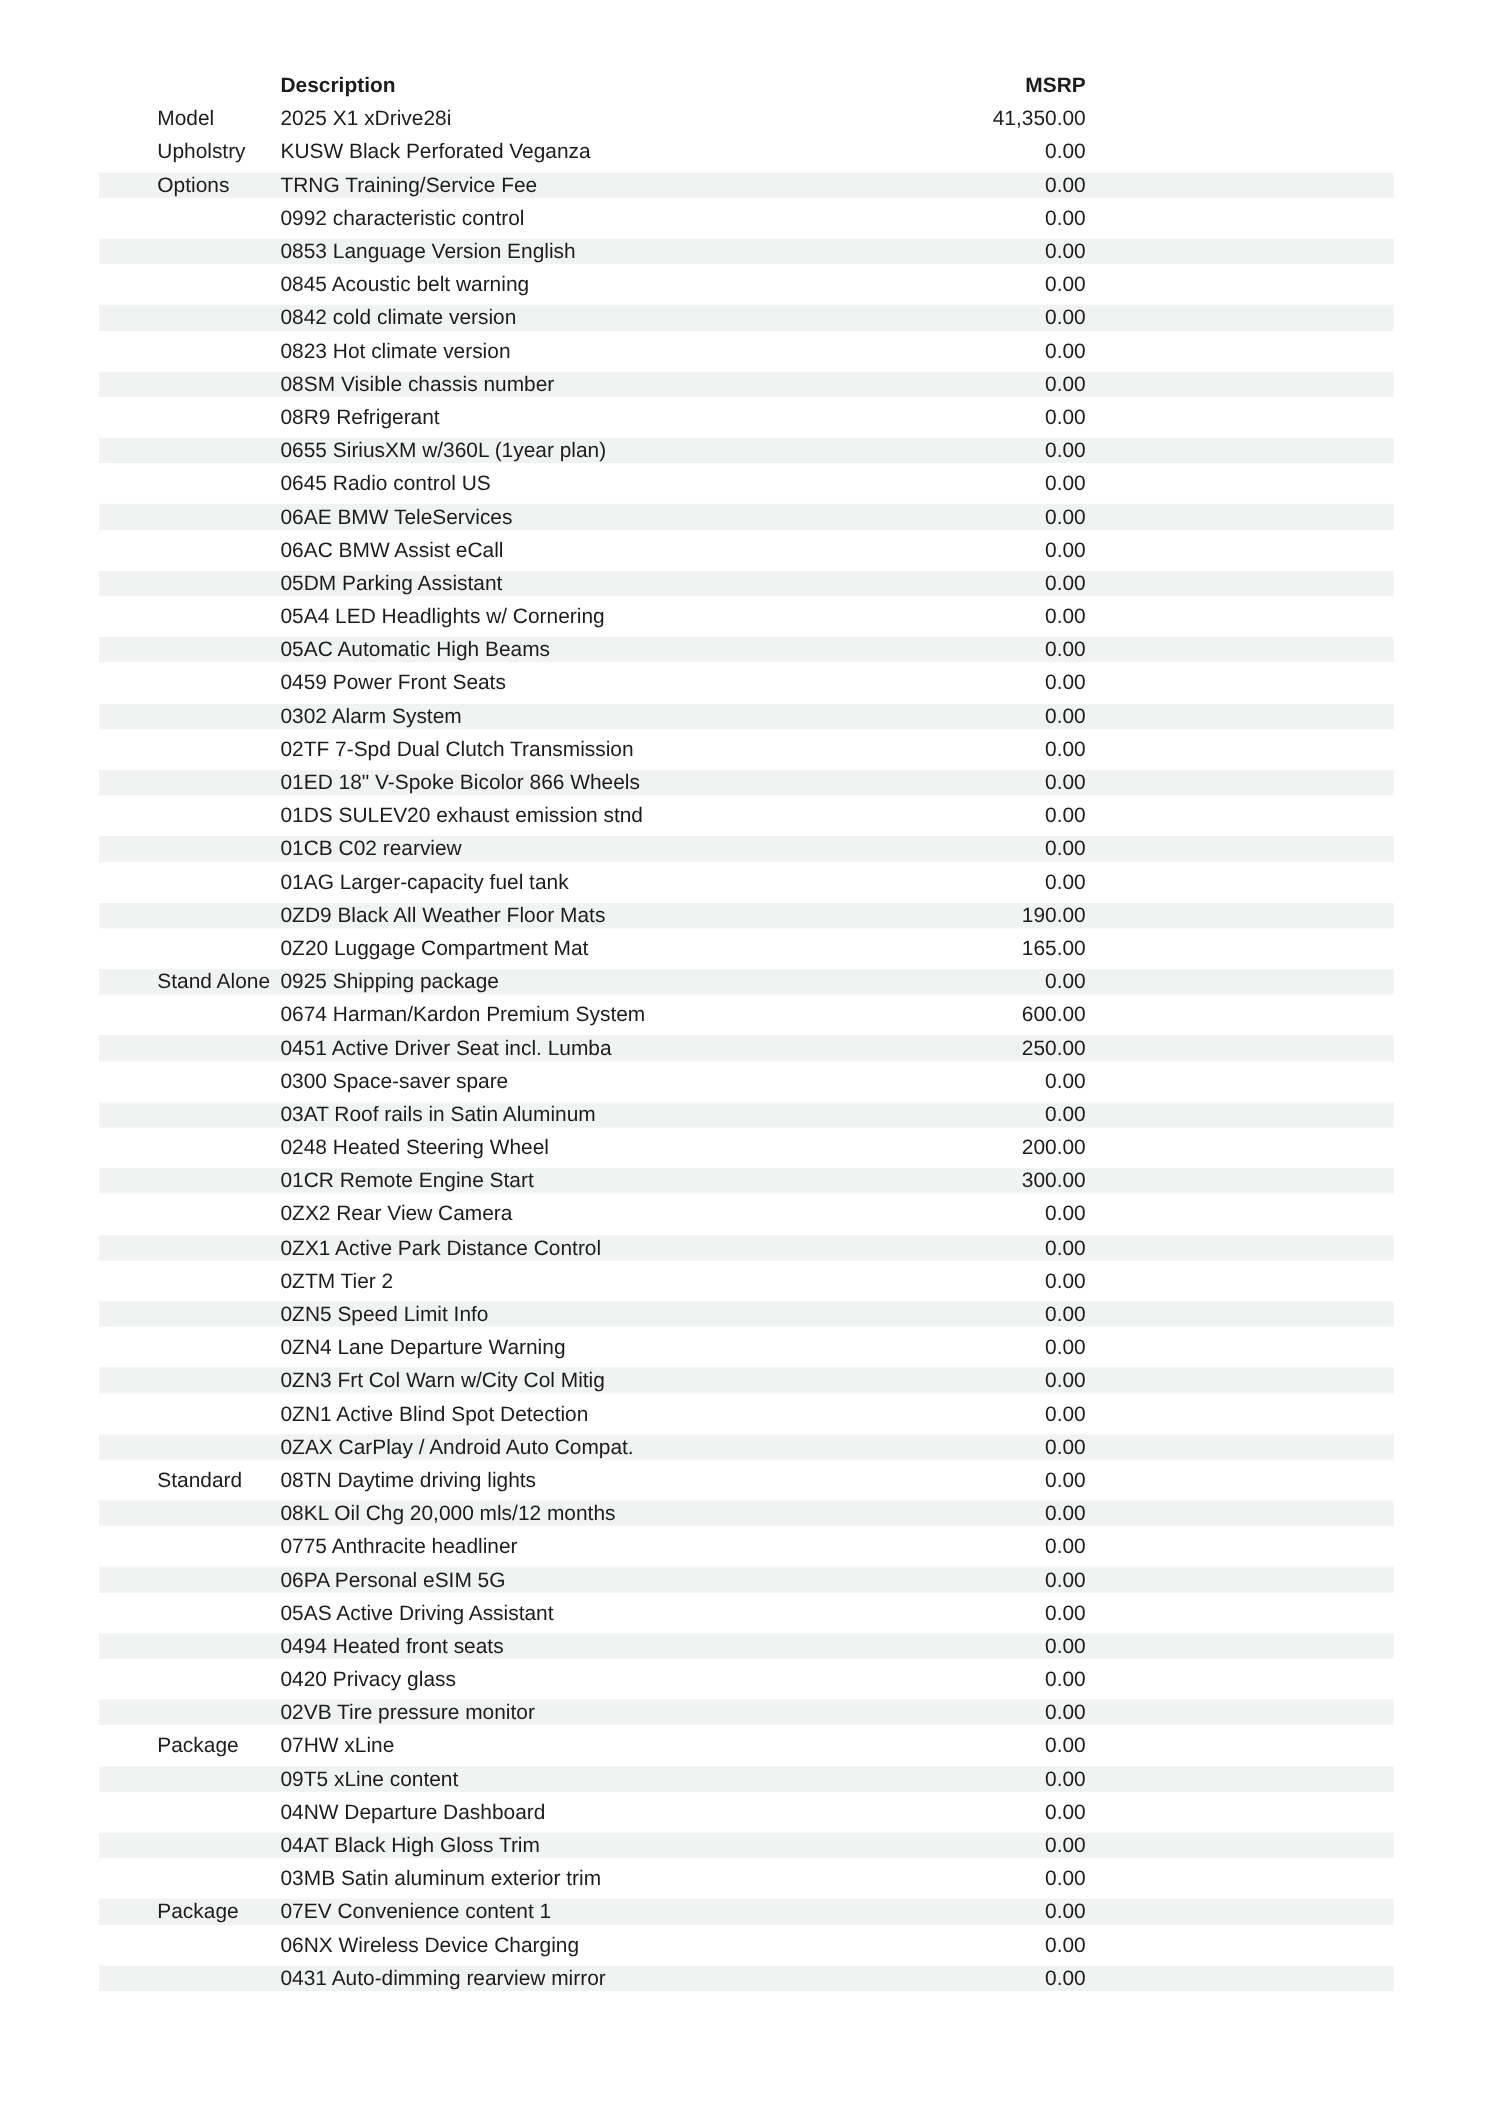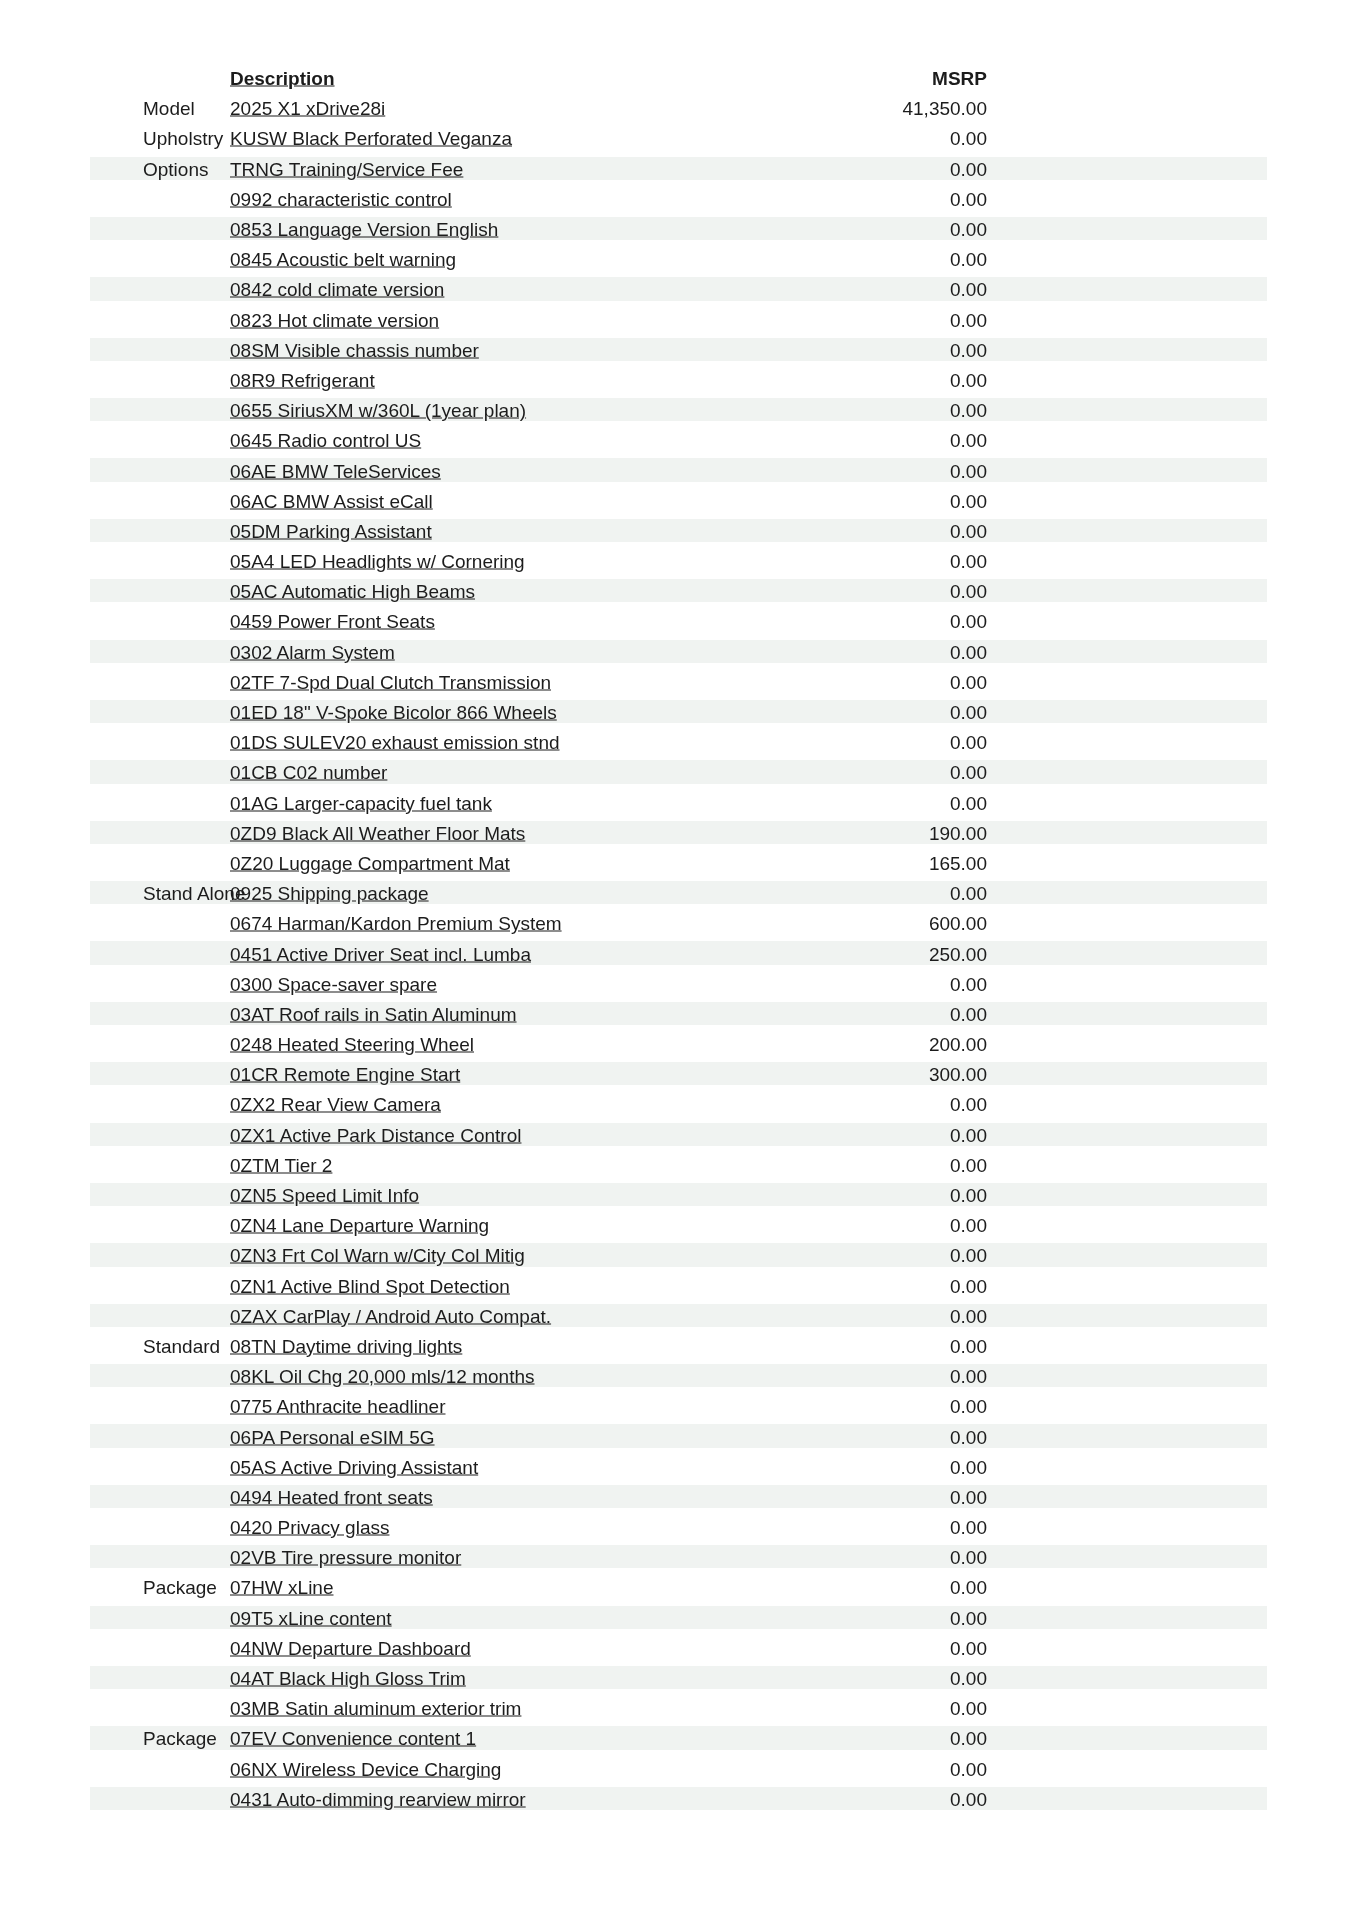--- a/index.html
+++ b/index.html
@@ -39,21 +39,21 @@
   }
   .cell {
     position: absolute;
     top: 50%;
     transform: translateY(-50%);
     white-space: nowrap;
     z-index: 1;
     line-height: 1;
   }
   .cat  { left: 13px; margin-left: 40px; }
-  .desc { left: 140px; text-decoration: underline; }
+  .desc { left: 165px; }
   .msrp { right: 280px; text-align: right; }
   .header-row .desc, .header-row .msrp {
     font-weight: bold;
   }
 </style>
 </head>
 <body>
 
 <div id="page">
   <div id="pricing-table">
@@ -167,21 +167,21 @@
     <span class="cell desc">01ED 18" V-Spoke Bicolor 866 Wheels</span>
     <span class="cell msrp">0.00</span>
   </div>
         <div class="row">
     <span class="cell cat"></span>
     <span class="cell desc">01DS SULEV20 exhaust emission stnd</span>
     <span class="cell msrp">0.00</span>
   </div>
         <div class="row shaded">
     <span class="cell cat"></span>
-    <span class="cell desc">01CB C02 number</span>
+    <span class="cell desc">01CB C02 rearview</span>
     <span class="cell msrp">0.00</span>
   </div>
         <div class="row">
     <span class="cell cat"></span>
     <span class="cell desc">01AG Larger-capacity fuel tank</span>
     <span class="cell msrp">0.00</span>
   </div>
         <div class="row shaded">
     <span class="cell cat"></span>
     <span class="cell desc">0ZD9 Black All Weather Floor Mats</span>

